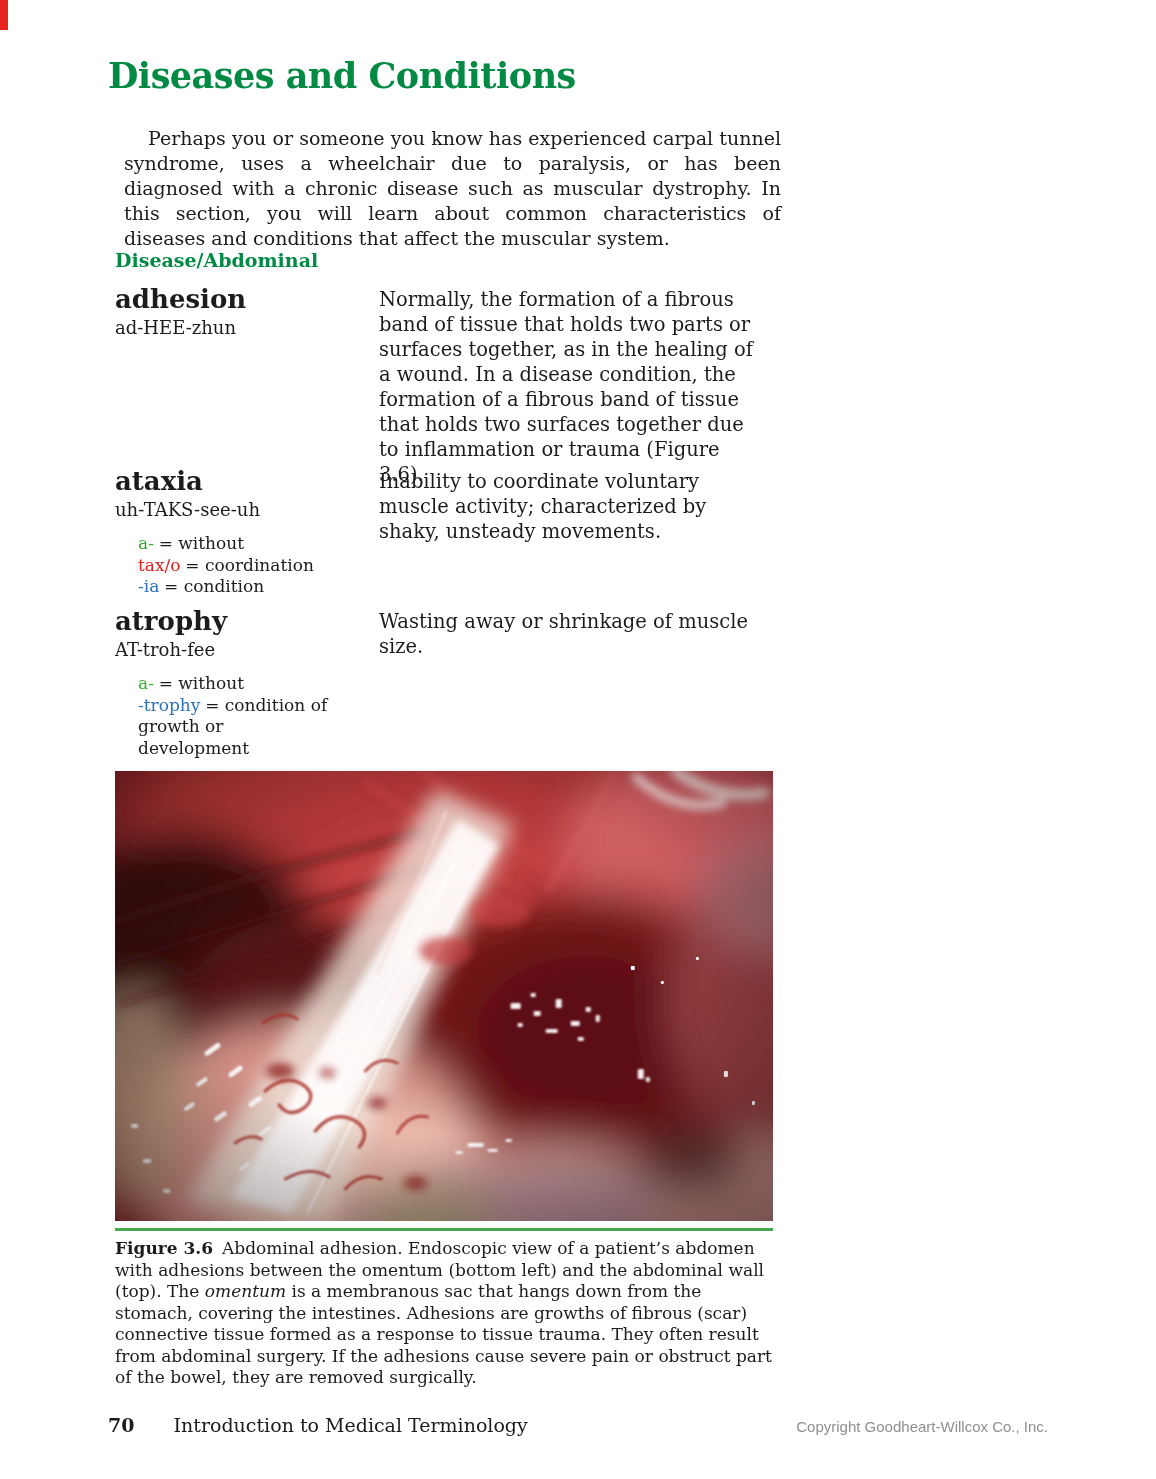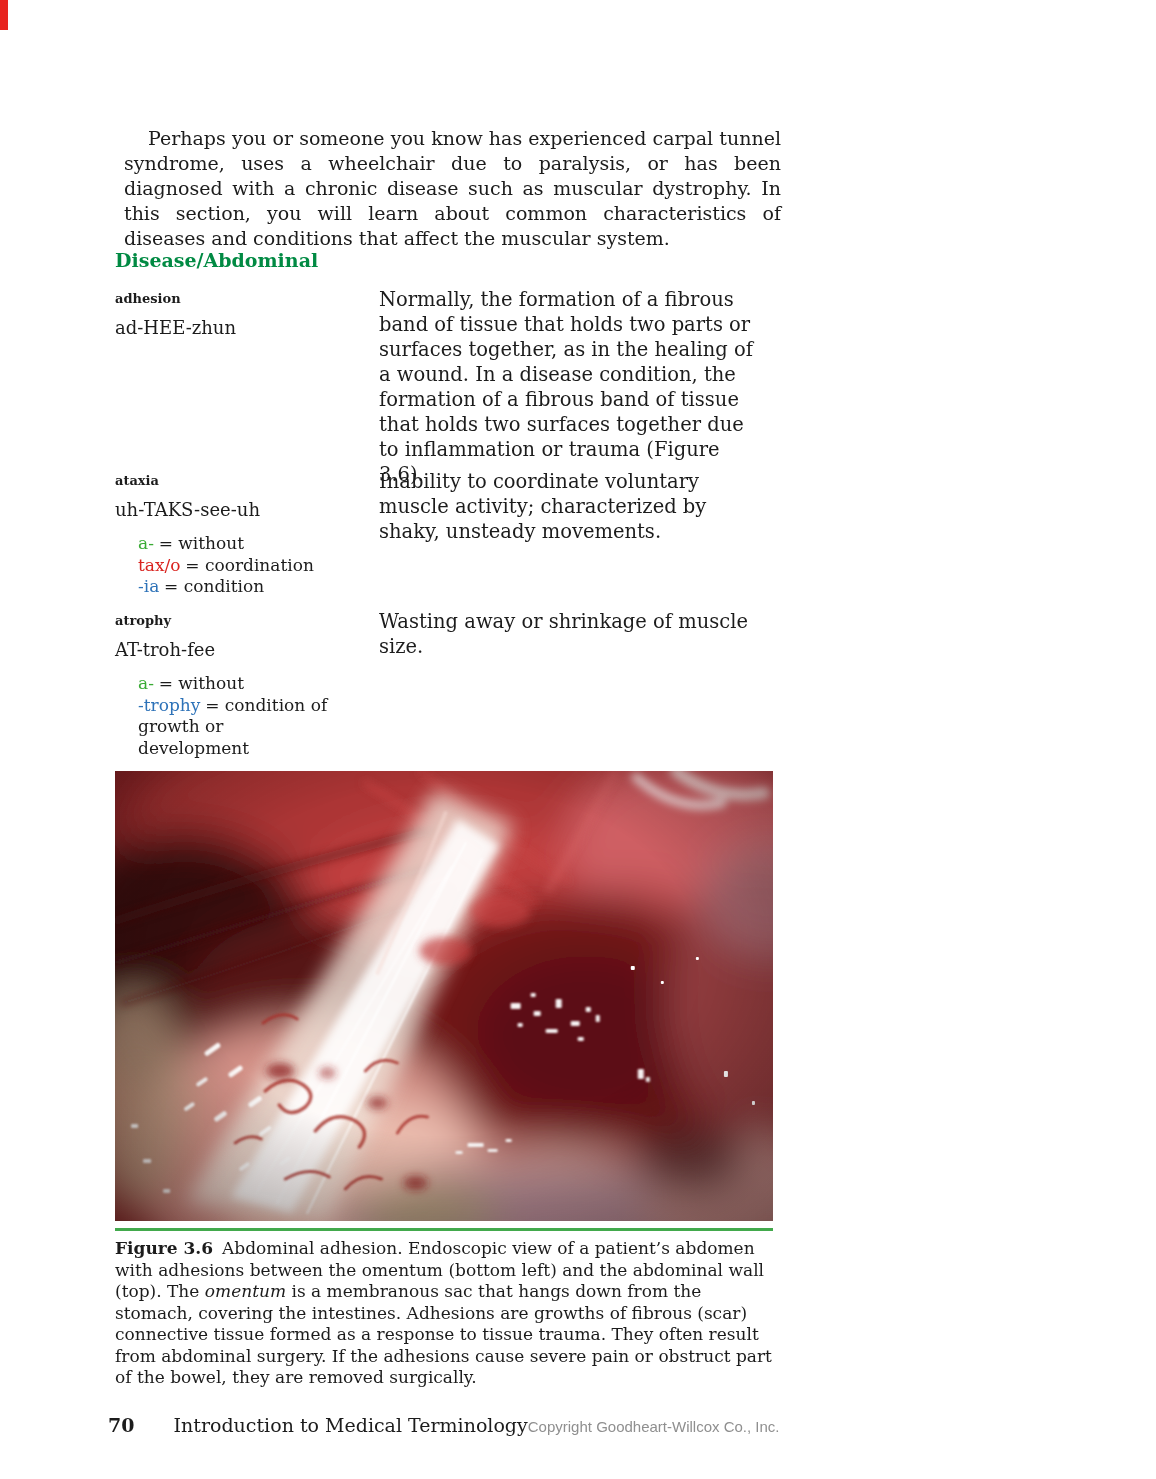--- a/index.html
+++ b/index.html
@@ -25,55 +25,56 @@
     position:absolute;left:108px;top:110px;width:657px;margin:16px;
     font-size:19px;line-height:25px;
     text-align:justify;text-indent:24px;
   }
   .term-table{position:absolute;left:108px;top:249px;width:657px;height:525px;}
   .thead,.trow{position:absolute;left:0;width:657px;display:grid;grid-template-columns:271px 1fr;}
   .thead{top:0;}
   .th{font-size:19px;font-weight:bold;color:#018a43;}
   .col1{padding-left:7px;}
   .trow .term-cell{padding-left:7px;}
-  .term{font-size:13px;font-weight:bold;line-height:24px;}
+  .term{font-size:26px;font-weight:bold;line-height:24px;}
   .pron{font-size:18px;line-height:22px;margin-top:6px;}
   .word-parts{margin:12px 0 0 23px;width:200px;font-size:17px;}
   .wp-line{line-height:21.5px;}
   .wp-part[data-color="green"]{color:#3aaa35;}
   .wp-part[data-color="red"]{color:#d9231f;}
   .wp-part[data-color="blue"]{color:#2d72b8;}
   .wp-meaning{margin-left:0.28em;}
   .def-cell{font-size:19.5px;line-height:25px;padding-right:4px;}
   .figure{position:absolute;left:107px;top:771px;width:658px;margin:0;padding-left:8px;}
   .photo{display:block;width:658px;height:450px;background:#7a1f22;}
   .figure-rule{margin-top:7px;height:3px;background:#42a94c;}
   .caption{
     margin-top:7px;width:660px;
     font-size:17px;line-height:21.5px;
   }
   .cap-label{margin-right:9px;}
   .footer{
     position:absolute;left:108px;top:1414px;width:940px;
-    display:flex;justify-content:flex-start;align-items:baseline;
+    display:flex;justify-content:space-between;align-items:baseline;
   }
   .pagenum{font-size:19px;font-weight:bold;}
   .booktitle{font-size:19px;margin-left:34px;}
   .footer-right{
     font-family:Liberation Sans, sans-serif;
     font-size:15px;color:#8f8f8f;
   }
 </style>
 </head>
 <body>
 
 <div class="page">
 
   <div class="corner-mark"></div>
 
+  <h1 class="title">Diseases and Conditions</h1>
 
   <p class="intro">Perhaps you or someone you know has experienced carpal tunnel syndrome, uses a wheelchair due to paralysis, or has been diagnosed with a chronic disease such as muscular dystrophy. In this section, you will learn about common characteristics of diseases and conditions that affect the muscular system.</p>
 
   <div class="term-table">
 
     <div class="thead">
       <div class="th col1">Disease/Abdominal</div>
     </div>
 
     <div class="trow" style="top:38px">

